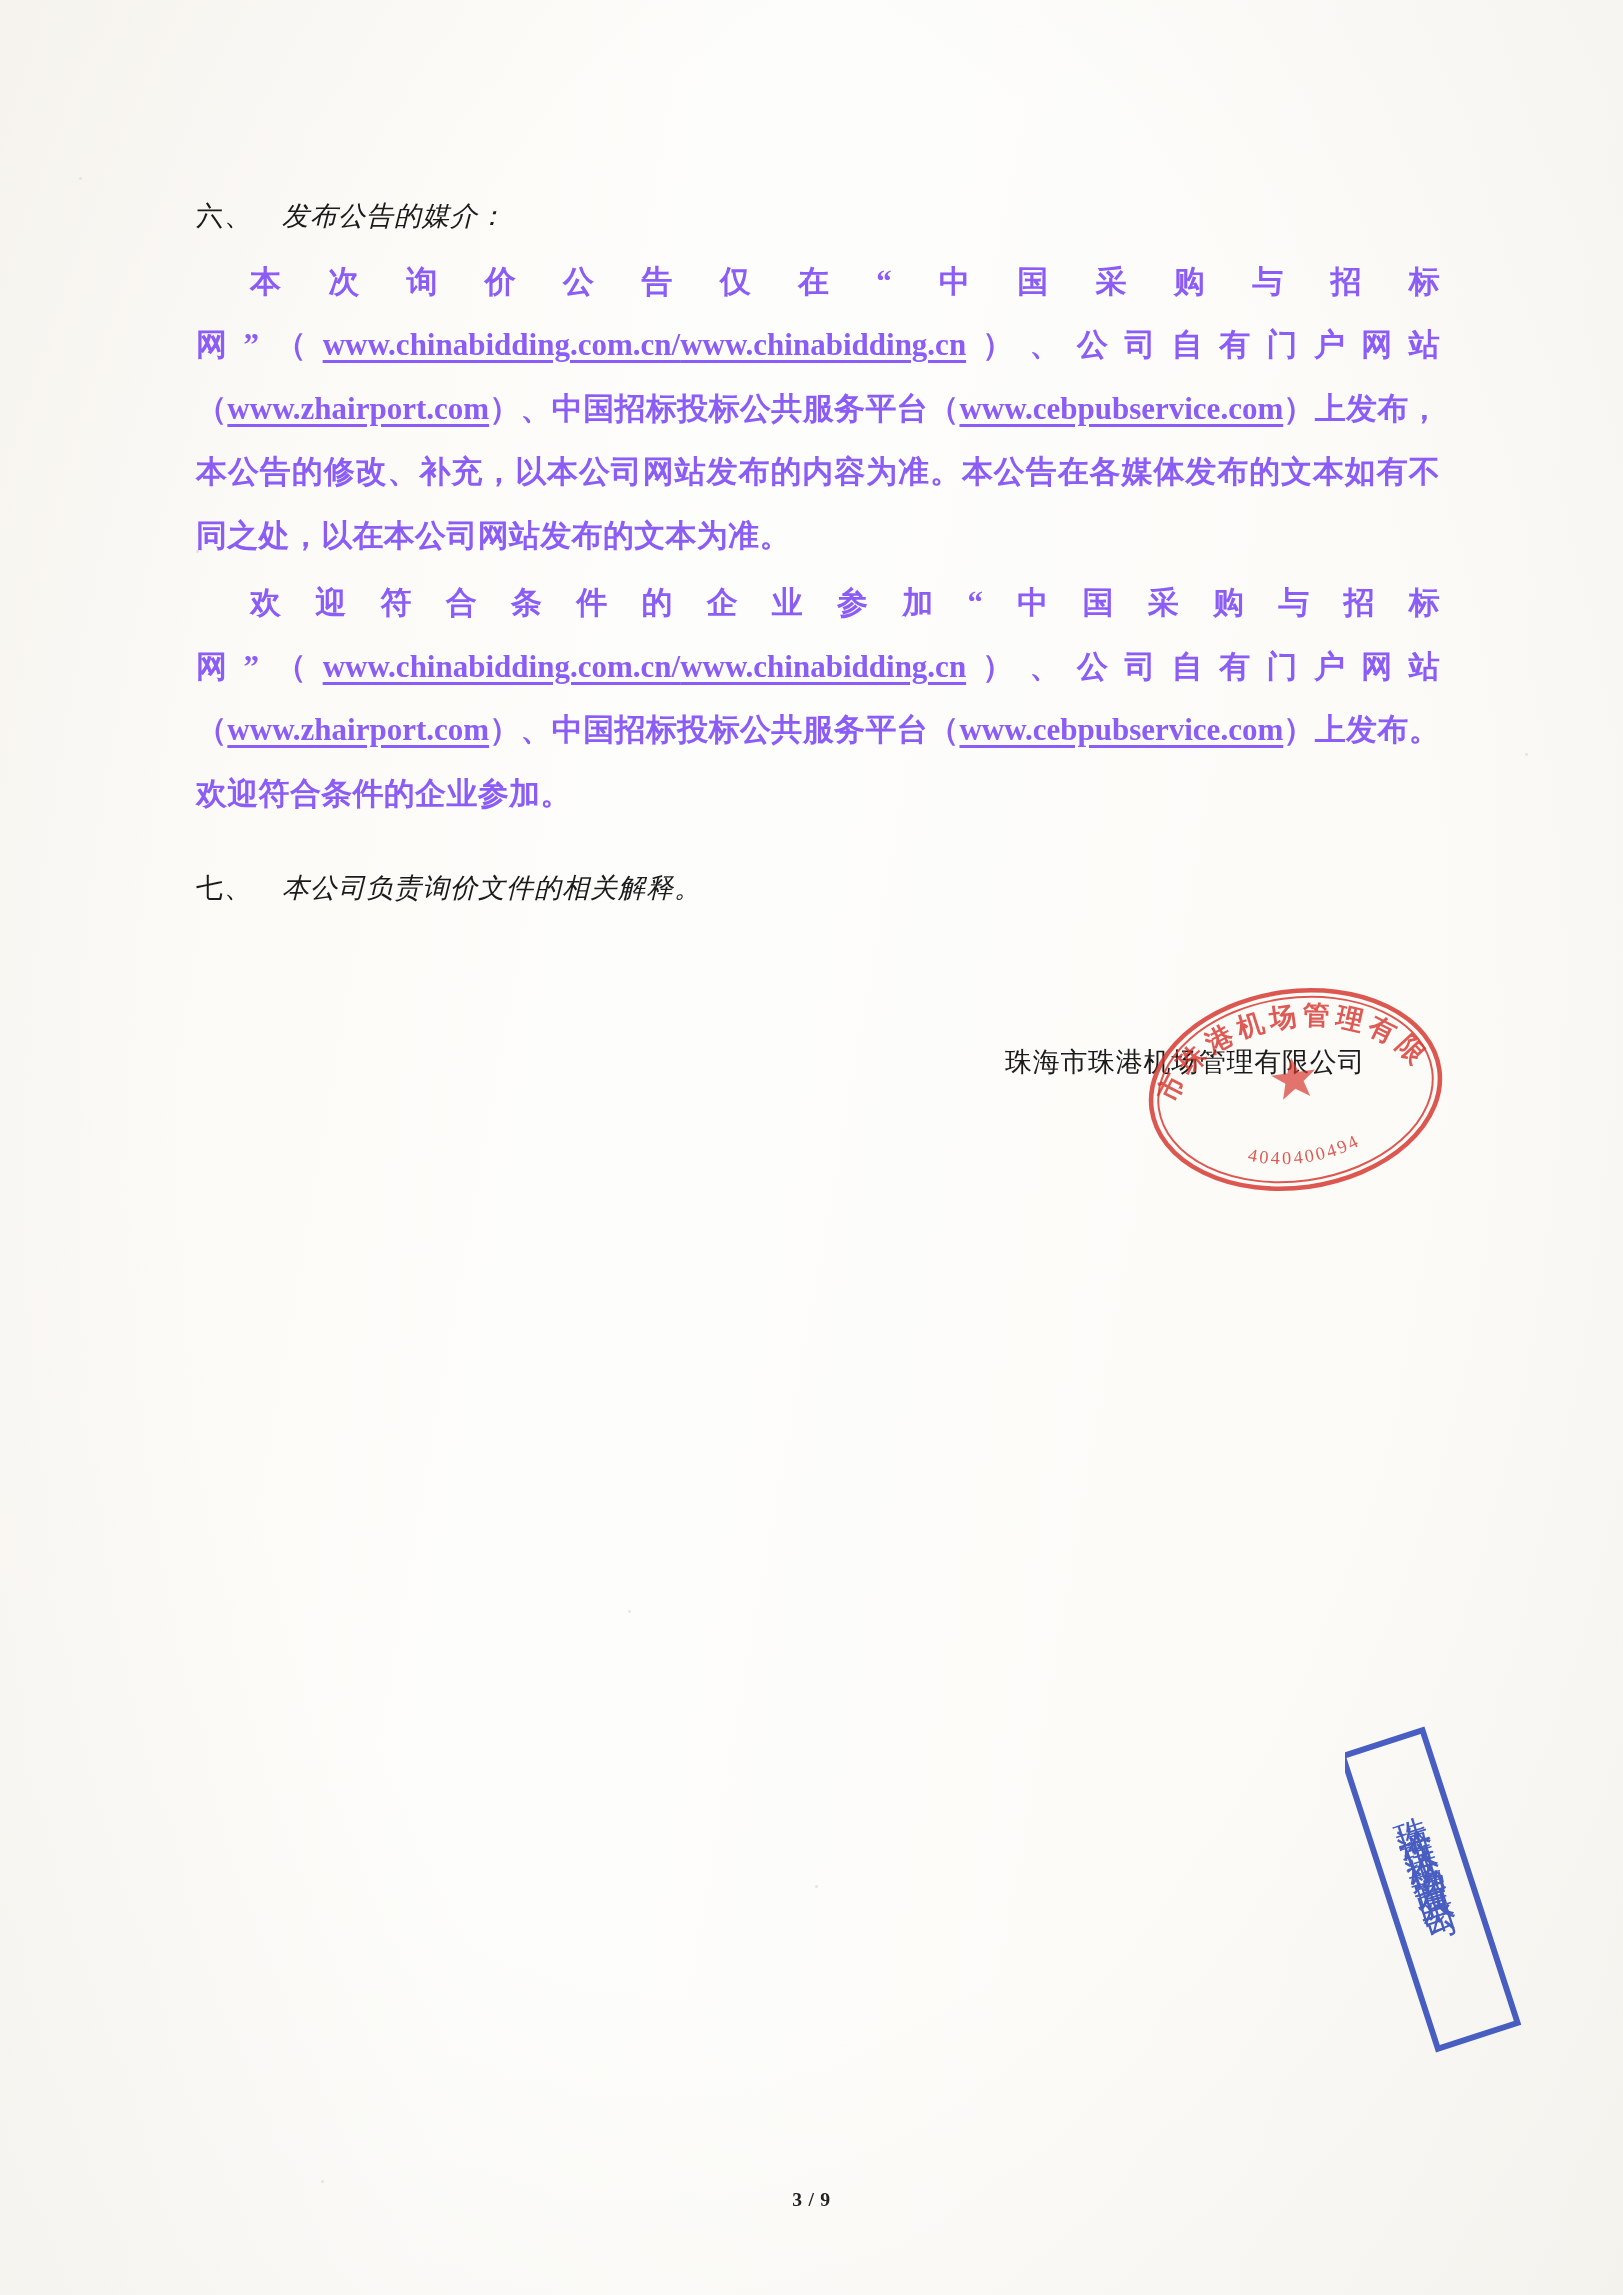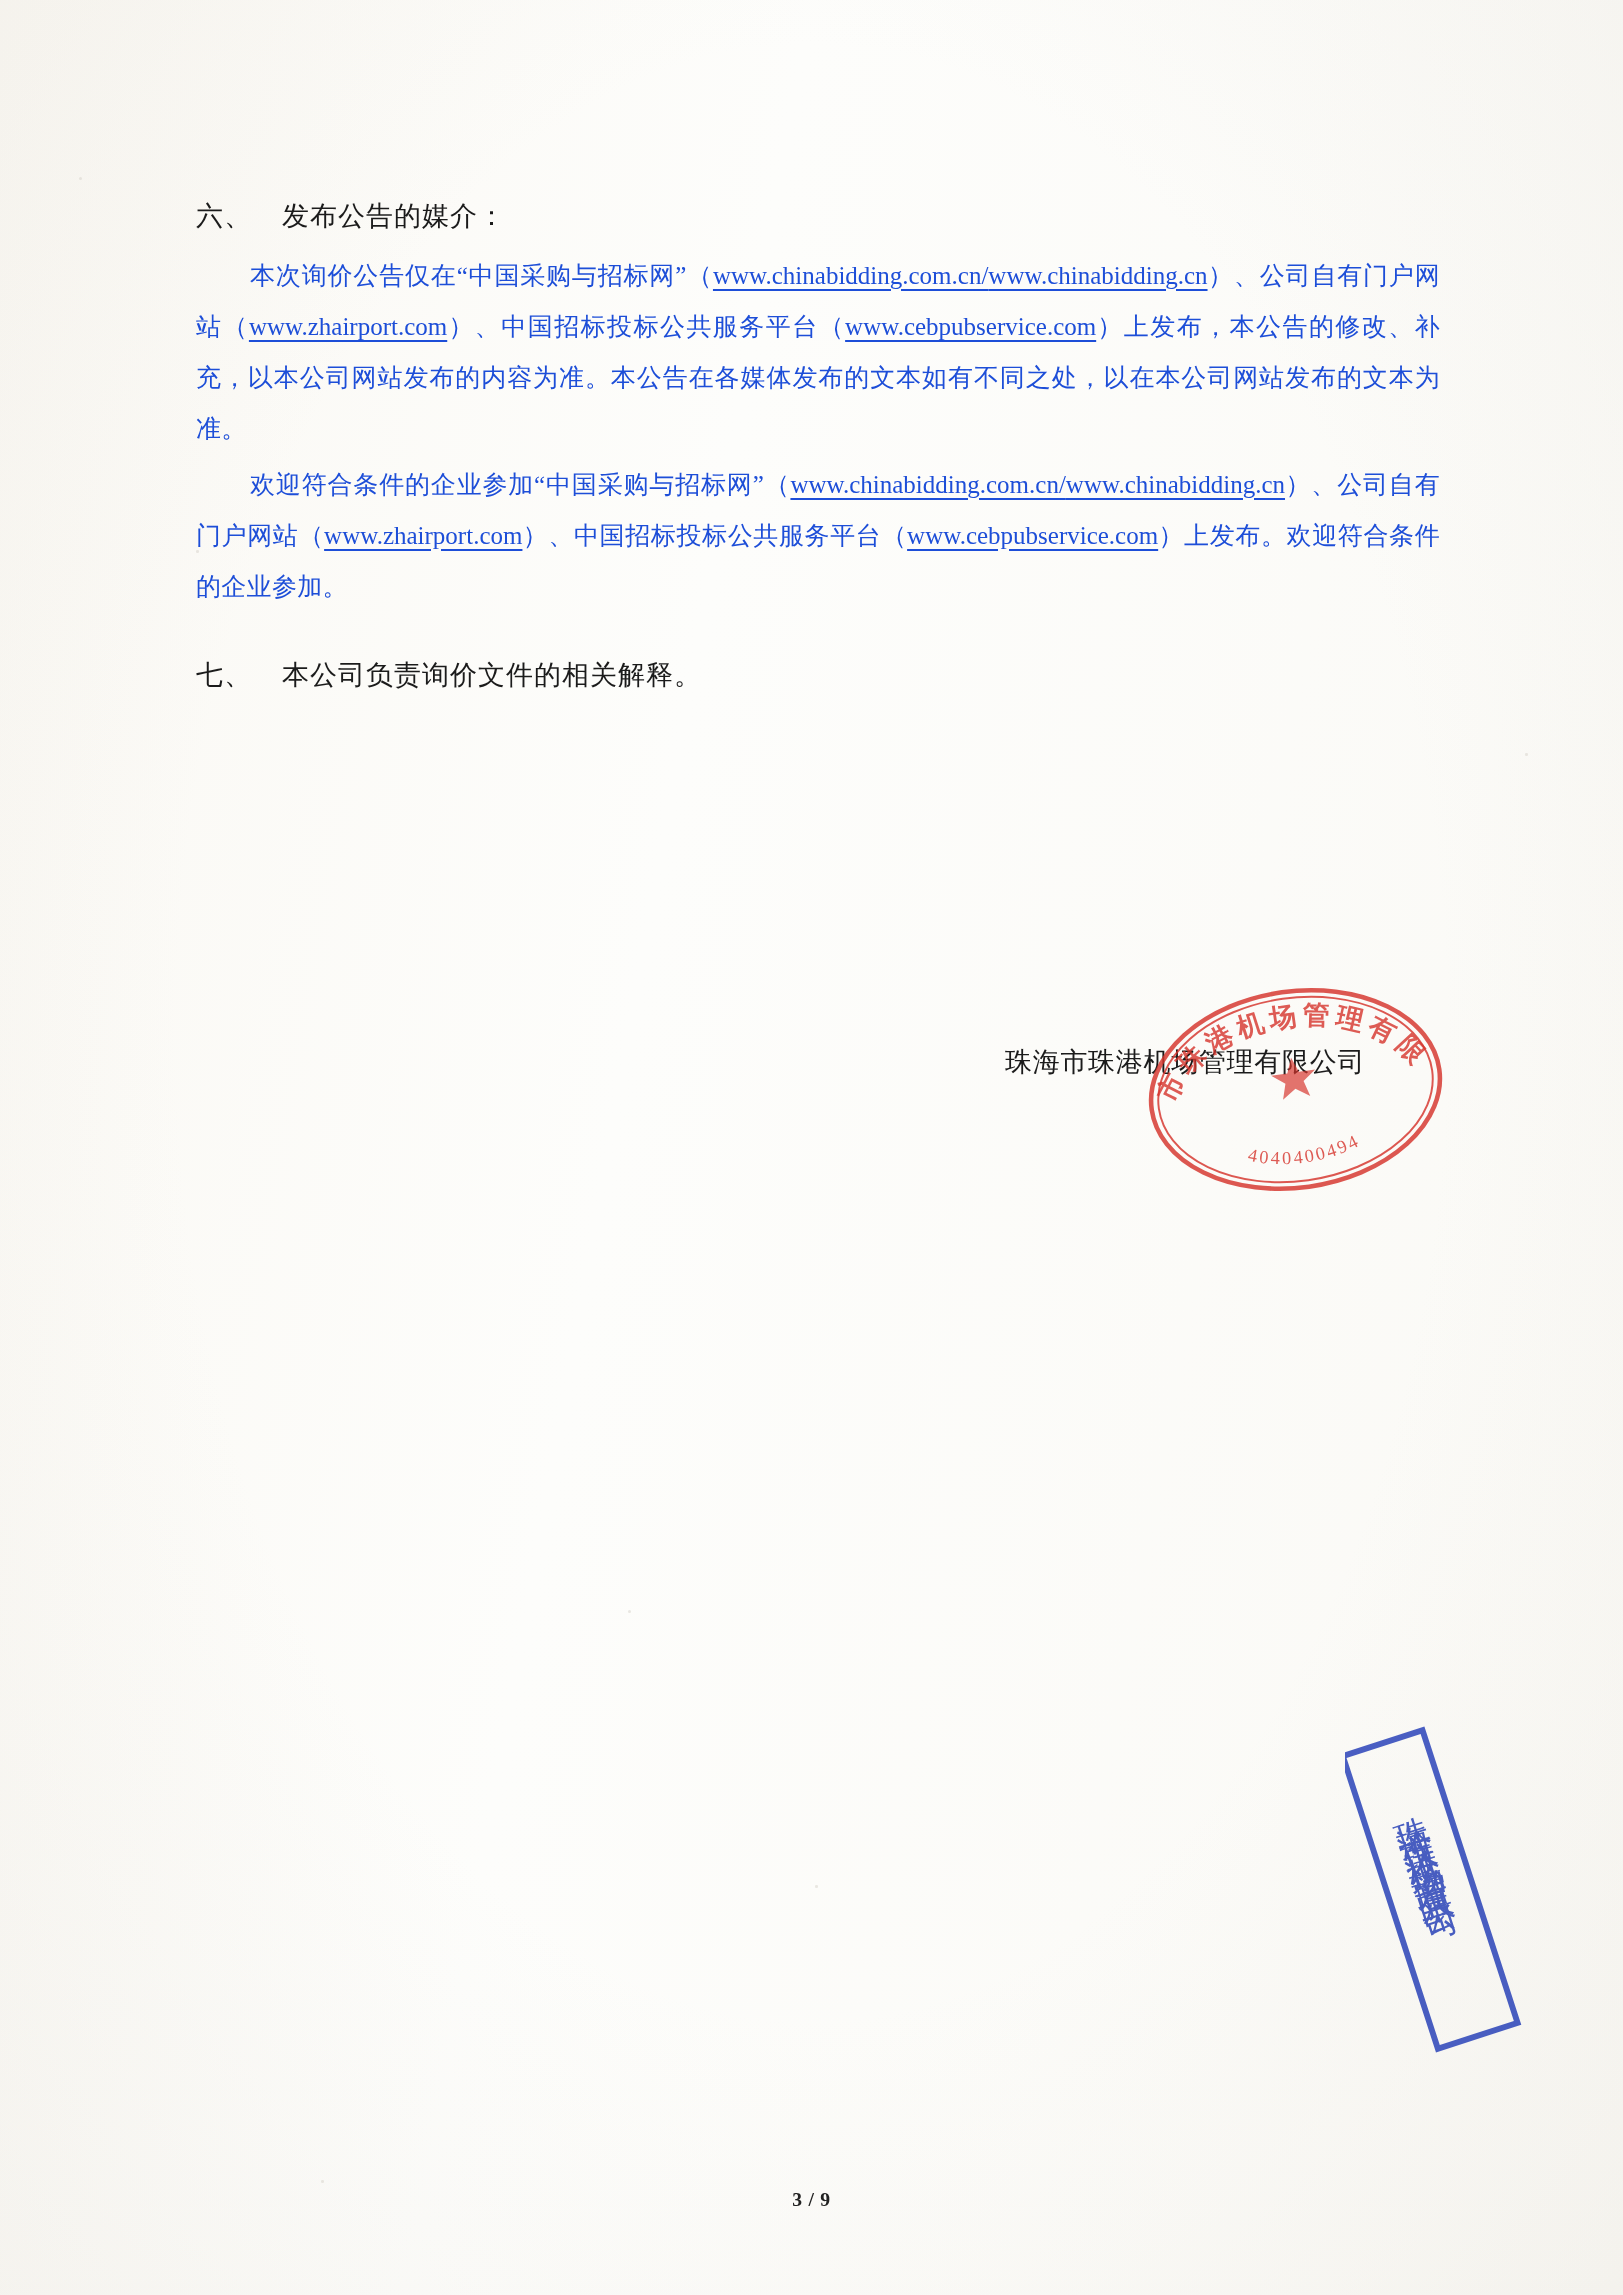--- a/index.html
+++ b/index.html
@@ -48,31 +48,33 @@
     color: #1b1b1b;
     margin-bottom: 11.8px;
   }
   .section-num {
     width: 86px;
     flex: 0 0 86px;
     letter-spacing: 1.3px;
   }
   .section-title {
     letter-spacing: 1px;
+    font-style: italic;
   }
 
   p.body-text {
-    font-size: 25px;
+    font-size: 31px;
     line-height: 2.05;
-    color: #1d4ed8;
+    color: #8b5cf6;
     margin: 0 0 3.9px 0;
     text-align: justify;
     text-justify: inter-ideograph;
     text-indent: 54px;
     letter-spacing: 0.3px;
+    font-weight: bold;
   }
 
   .u {
     text-decoration: underline;
     text-underline-offset: 4.6px;
     font-family: "Liberation Serif", "DejaVu Serif", serif;
     letter-spacing: 0;
   }
 
   .section-seven {

